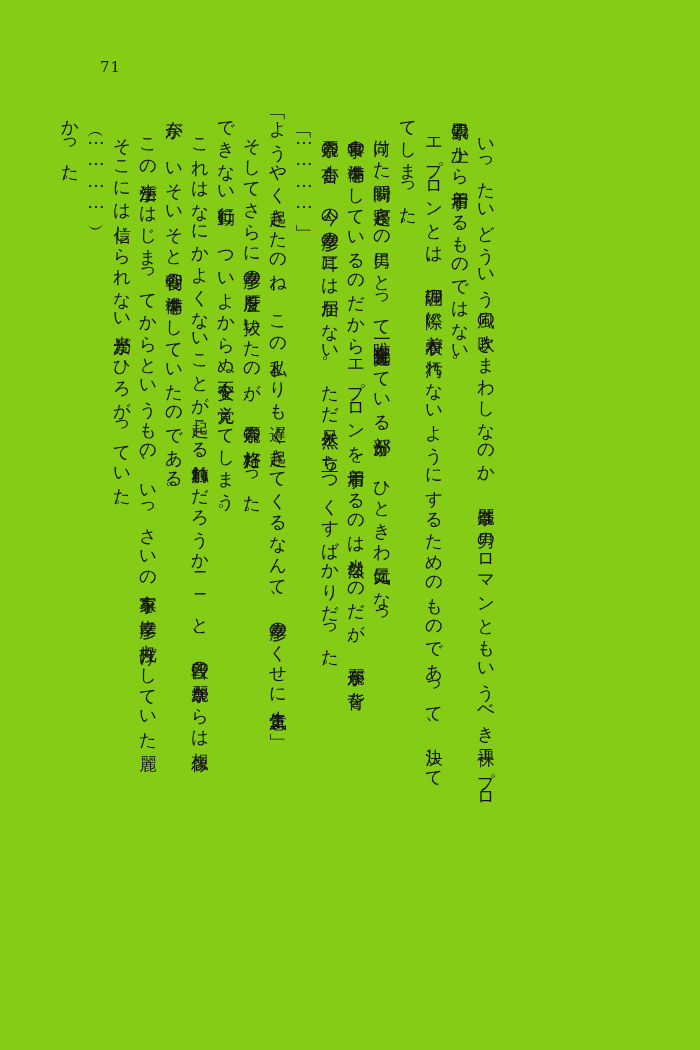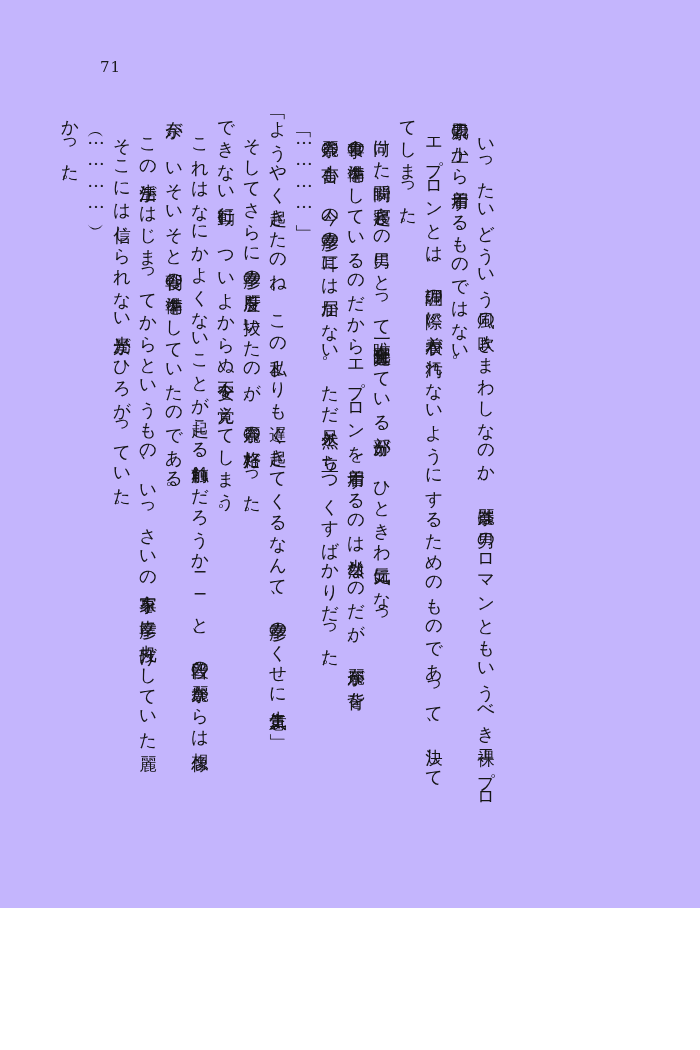--- a/index.html
+++ b/index.html
@@ -3,22 +3,22 @@
 <meta charset="utf-8">
 <style>
   html, body {
     margin: 0;
     padding: 0;
     background: #ffffff;
   }
   .page {
     position: relative;
     width: 700px;
-    height: 908px;
-    background: #c4b5fd;
+    height: 1050px;
+    background: #84cc16;
     overflow: hidden;
     font-family: "DejaVu Serif", "Liberation Serif", serif;
     color: #1a1a1a;
   }
   .page-number {
     position: absolute;
     top: 58px;
     left: 100px;
     font-size: 15px;
     letter-spacing: 1px;

